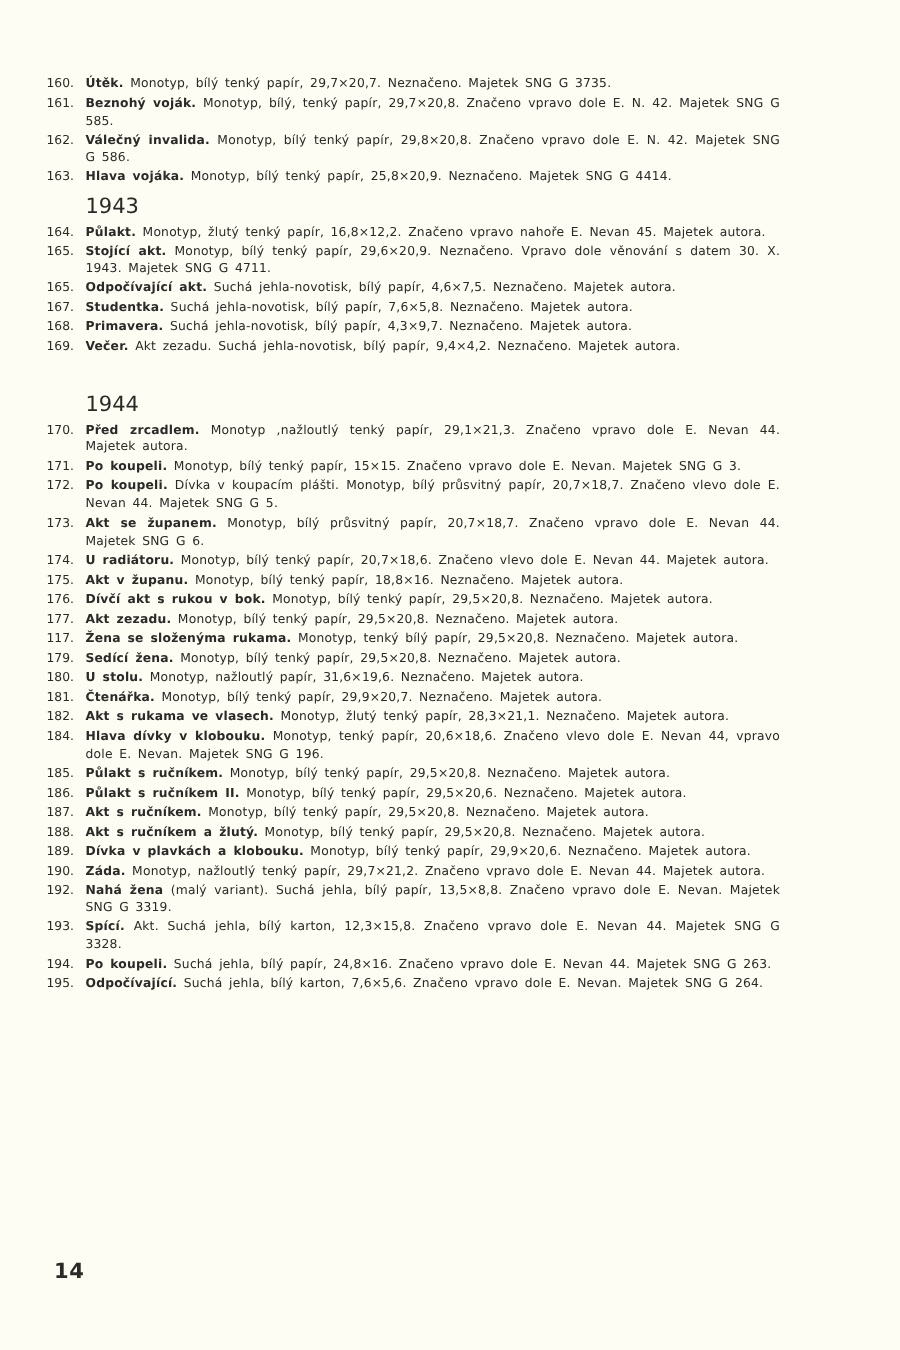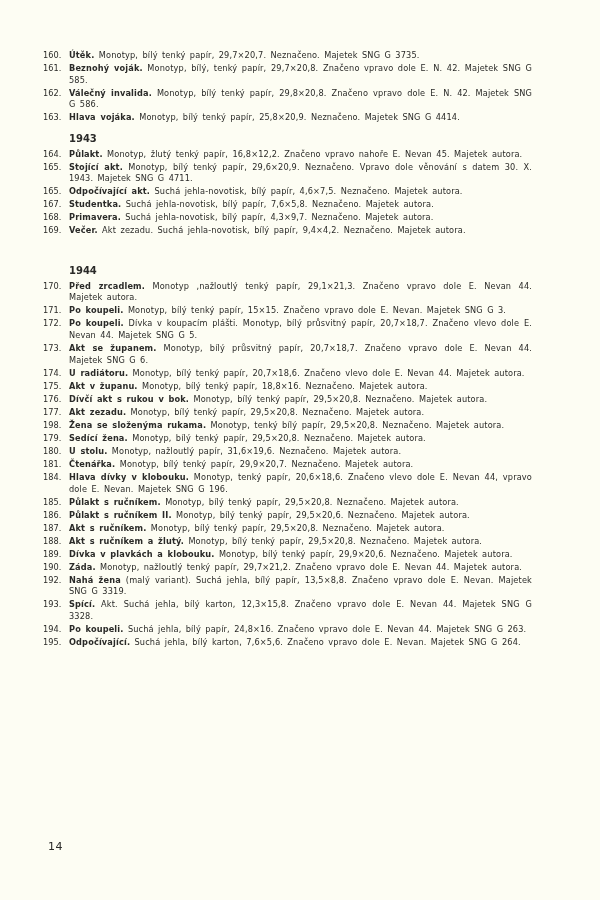--- a/index.html
+++ b/index.html
@@ -3,46 +3,46 @@
 <meta charset="utf-8">
 <style>
   html, body { margin: 0; padding: 0; }
   body {
     width: 600px; height: 900px; overflow: hidden;
     background: #fdfdf3;
     color: #2a2a28;
     font-family: "DejaVu Sans", sans-serif;
     position: relative;
   }
-  .page { position: absolute; left: 16px; top: 0; width: 504px; height: 900px; }
+  .page { position: absolute; left: 4px; top: 0; width: 504px; height: 900px; }
   .block { position: absolute; left: 27px; width: 489px; }
   .entry {
     position: relative;
     padding-left: 26px;
     font-size: 8.2px;
     line-height: 11.7px;
     letter-spacing: 0.15px;
     word-spacing: 1.6px;
     text-align: justify;
     margin-bottom: 1.3px;
   }
   .num {
     position: absolute; left: 0; top: 0;
     font-size: 8.2px; letter-spacing: 0;
   }
   .title { font-weight: bold; }
   .year {
-    font-size: 10px; font-weight: bold;
+    font-size: 14px; font-weight: normal;
     padding-left: 26px;
     line-height: 11.7px;
     margin-bottom: 4px;
   }
   .page-number {
     position: absolute; left: 32px; top: 840px;
-    font-size: 11px; font-weight: normal; letter-spacing: 0.5px;
+    font-size: 14px; font-weight: bold; letter-spacing: 0.5px;
   }
 </style>
 </head>
 <body>
 
 <div class="page">
 
   <div class="block" style="top:50px">
     <div class="entry"><span class="num">160.</span><span class="title">Útěk.</span><span> Monotyp, bílý tenký papír, 29,7×20,7. Neznačeno. Majetek SNG G 3735.</span></div>
     <div class="entry"><span class="num">161.</span><span class="title">Beznohý voják.</span><span> Monotyp, bílý, tenký papír, 29,7×20,8. Značeno vpravo dole E. N. 42. Majetek SNG G 585.</span></div>
@@ -63,24 +63,25 @@
   <div class="block" style="top:265px">
     <div class="year">1944</div>
     <div class="entry"><span class="num">170.</span><span class="title">Před zrcadlem.</span><span> Monotyp ,nažloutlý tenký papír, 29,1×21,3. Značeno vpravo dole E. Nevan 44. Majetek autora.</span></div>
     <div class="entry"><span class="num">171.</span><span class="title">Po koupeli.</span><span> Monotyp, bílý tenký papír, 15×15. Značeno vpravo dole E. Nevan. Majetek SNG G 3.</span></div>
     <div class="entry"><span class="num">172.</span><span class="title">Po koupeli.</span><span> Dívka v koupacím plášti. Monotyp, bílý průsvitný papír, 20,7×18,7. Značeno vlevo dole E. Nevan 44. Majetek SNG G 5.</span></div>
     <div class="entry"><span class="num">173.</span><span class="title">Akt se županem.</span><span> Monotyp, bílý průsvitný papír, 20,7×18,7. Značeno vpravo dole E. Nevan 44. Majetek SNG G 6.</span></div>
     <div class="entry"><span class="num">174.</span><span class="title">U radiátoru.</span><span> Monotyp, bílý tenký papír, 20,7×18,6. Značeno vlevo dole E. Nevan 44. Majetek autora.</span></div>
     <div class="entry"><span class="num">175.</span><span class="title">Akt v županu.</span><span> Monotyp, bílý tenký papír, 18,8×16. Neznačeno. Majetek autora.</span></div>
     <div class="entry"><span class="num">176.</span><span class="title">Dívčí akt s rukou v bok.</span><span> Monotyp, bílý tenký papír, 29,5×20,8. Neznačeno. Majetek autora.</span></div>
     <div class="entry"><span class="num">177.</span><span class="title">Akt zezadu.</span><span> Monotyp, bílý tenký papír, 29,5×20,8. Neznačeno. Majetek autora.</span></div>
-    <div class="entry"><span class="num">198.</span><span class="title">Žena se složenýma rukama.</span><span> Monotyp, tenký bílý papír, 29,5×20,8. Neznačeno. Majetek autora.</span></div>
+    <div class="entry"><span class="num">117.</span><span class="title">Žena se složenýma rukama.</span><span> Monotyp, tenký bílý papír, 29,5×20,8. Neznačeno. Majetek autora.</span></div>
     <div class="entry"><span class="num">179.</span><span class="title">Sedící žena.</span><span> Monotyp, bílý tenký papír, 29,5×20,8. Neznačeno. Majetek autora.</span></div>
     <div class="entry"><span class="num">180.</span><span class="title">U stolu.</span><span> Monotyp, nažloutlý papír, 31,6×19,6. Neznačeno. Majetek autora.</span></div>
     <div class="entry"><span class="num">181.</span><span class="title">Čtenářka.</span><span> Monotyp, bílý tenký papír, 29,9×20,7. Neznačeno. Majetek autora.</span></div>
+    <div class="entry"><span class="num">182.</span><span class="title">Akt s rukama ve vlasech.</span><span> Monotyp, žlutý tenký papír, 28,3×21,1. Neznačeno. Majetek autora.</span></div>
     <div class="entry"><span class="num">184.</span><span class="title">Hlava dívky v klobouku.</span><span> Monotyp, tenký papír, 20,6×18,6. Značeno vlevo dole E. Nevan 44, vpravo dole E. Nevan. Majetek SNG G 196.</span></div>
     <div class="entry"><span class="num">185.</span><span class="title">Půlakt s ručníkem.</span><span> Monotyp, bílý tenký papír, 29,5×20,8. Neznačeno. Majetek autora.</span></div>
     <div class="entry"><span class="num">186.</span><span class="title">Půlakt s ručníkem II.</span><span> Monotyp, bílý tenký papír, 29,5×20,6. Neznačeno. Majetek autora.</span></div>
     <div class="entry"><span class="num">187.</span><span class="title">Akt s ručníkem.</span><span> Monotyp, bílý tenký papír, 29,5×20,8. Neznačeno. Majetek autora.</span></div>
     <div class="entry"><span class="num">188.</span><span class="title">Akt s ručníkem a žlutý.</span><span> Monotyp, bílý tenký papír, 29,5×20,8. Neznačeno. Majetek autora.</span></div>
     <div class="entry"><span class="num">189.</span><span class="title">Dívka v plavkách a klobouku.</span><span> Monotyp, bílý tenký papír, 29,9×20,6. Neznačeno. Majetek autora.</span></div>
     <div class="entry"><span class="num">190.</span><span class="title">Záda.</span><span> Monotyp, nažloutlý tenký papír, 29,7×21,2. Značeno vpravo dole E. Nevan 44. Majetek autora.</span></div>
     <div class="entry"><span class="num">192.</span><span class="title">Nahá žena</span><span> (malý variant). Suchá jehla, bílý papír, 13,5×8,8. Značeno vpravo dole E. Nevan. Majetek SNG G 3319.</span></div>
     <div class="entry"><span class="num">193.</span><span class="title">Spící.</span><span> Akt. Suchá jehla, bílý karton, 12,3×15,8. Značeno vpravo dole E. Nevan 44. Majetek SNG G 3328.</span></div>
     <div class="entry"><span class="num">194.</span><span class="title">Po koupeli.</span><span> Suchá jehla, bílý papír, 24,8×16. Značeno vpravo dole E. Nevan 44. Majetek SNG G 263.</span></div>

